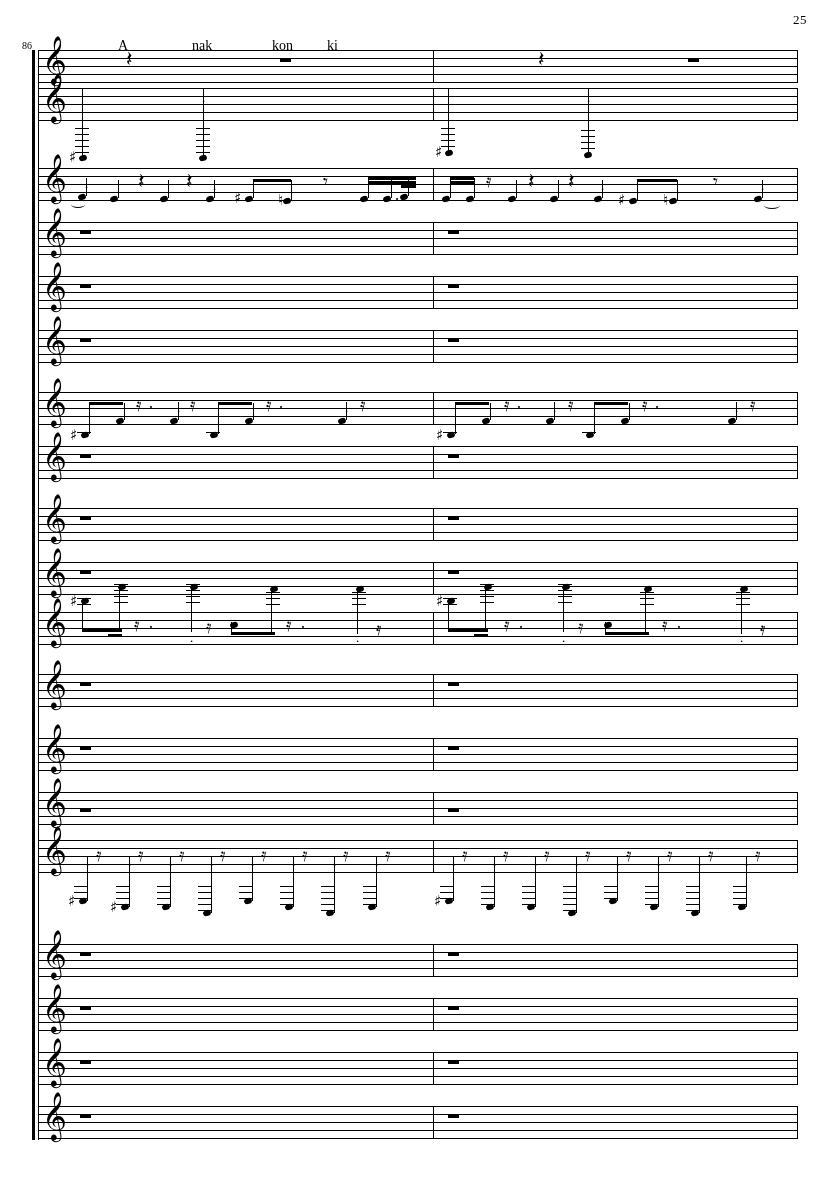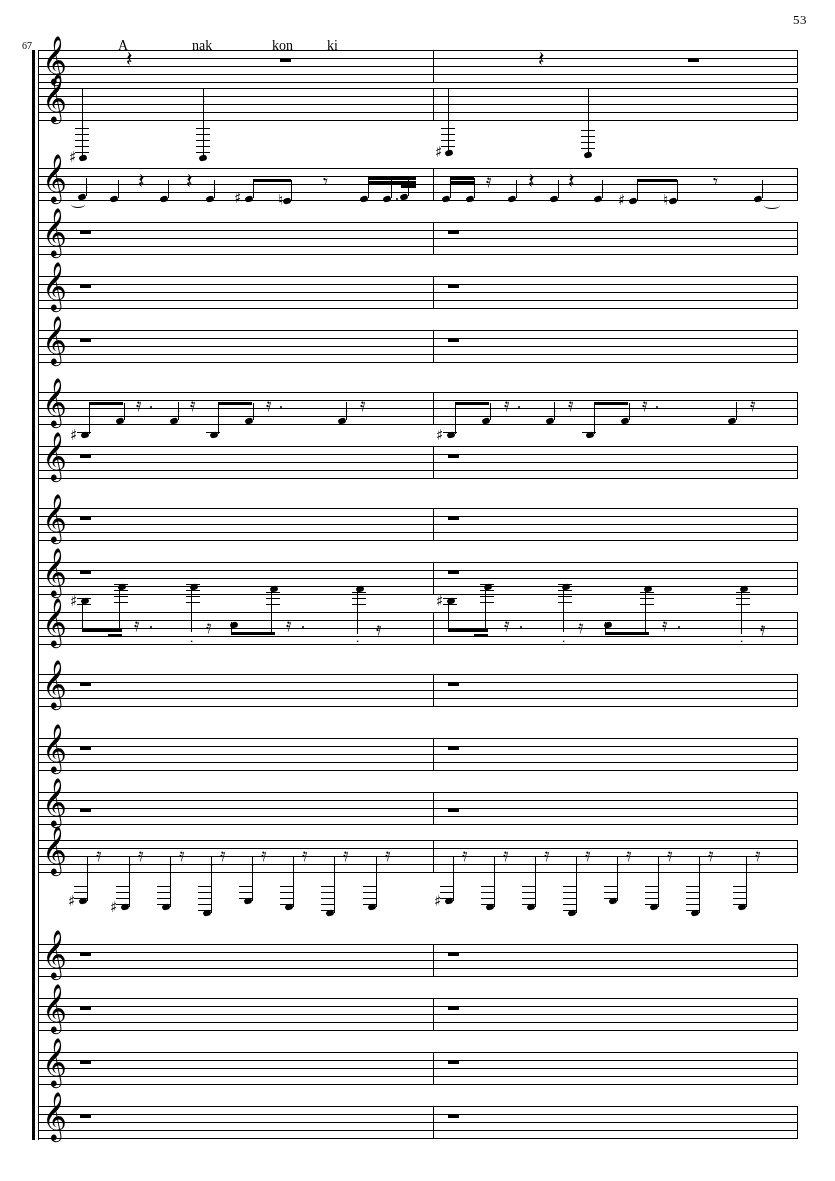--- a/index.html
+++ b/index.html
@@ -153,23 +153,23 @@
     border-bottom: 1px solid #000;
     border-radius: 50%;
     height: 6px;
   }
 </style>
 </head>
 <body>
 
 <div id="page">
 
-  <div class="page-number">53</div>
-
-  <div class="measure-number" style="left:22px; top:40px;">67</div>
+  <div class="page-number">25</div>
+
+  <div class="measure-number" style="left:22px; top:40px;">86</div>
 
   <div class="lyric-syllable" style="left:118px; top:38px;">A</div>
   <div class="lyric-syllable" style="left:192px; top:38px;">nak</div>
   <div class="lyric-syllable" style="left:272px; top:38px;">kon</div>
   <div class="lyric-syllable" style="left:327px; top:38px;">ki</div>
 
   <div class="system">
 
     <div class="bracket" style="top:50px; height:1090px;"></div>
     <div class="barline" style="left:0px; top:50px; height:1090px;"></div>

